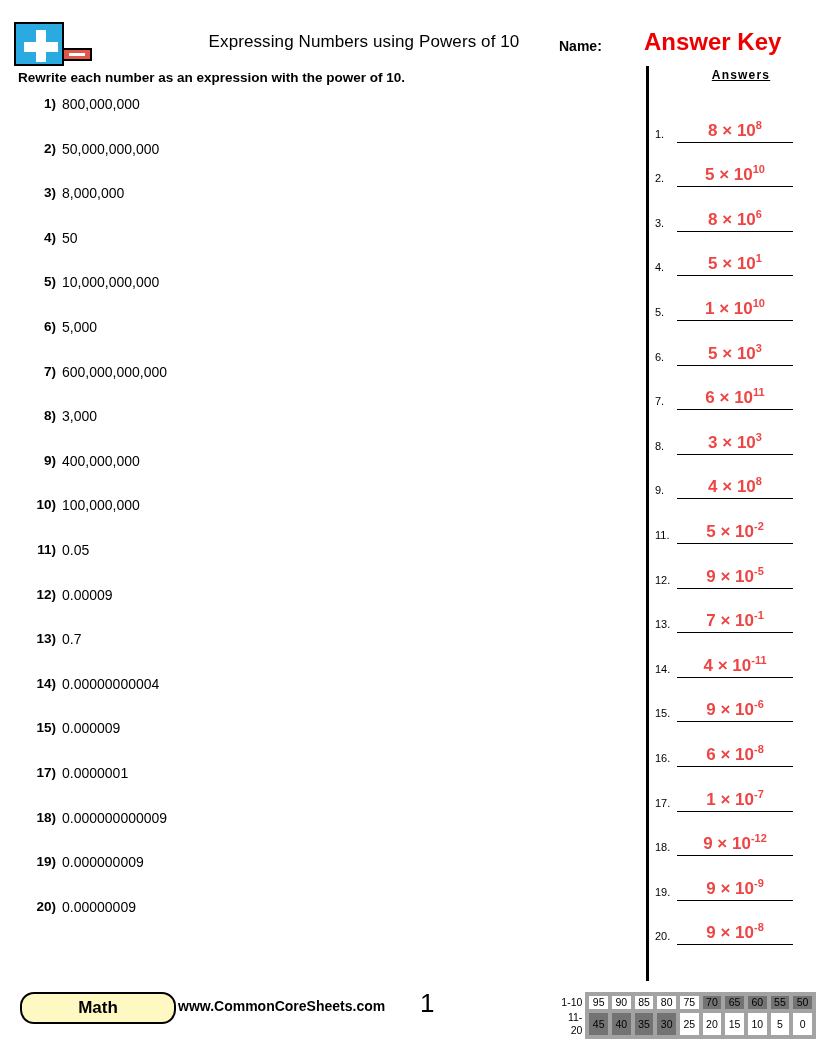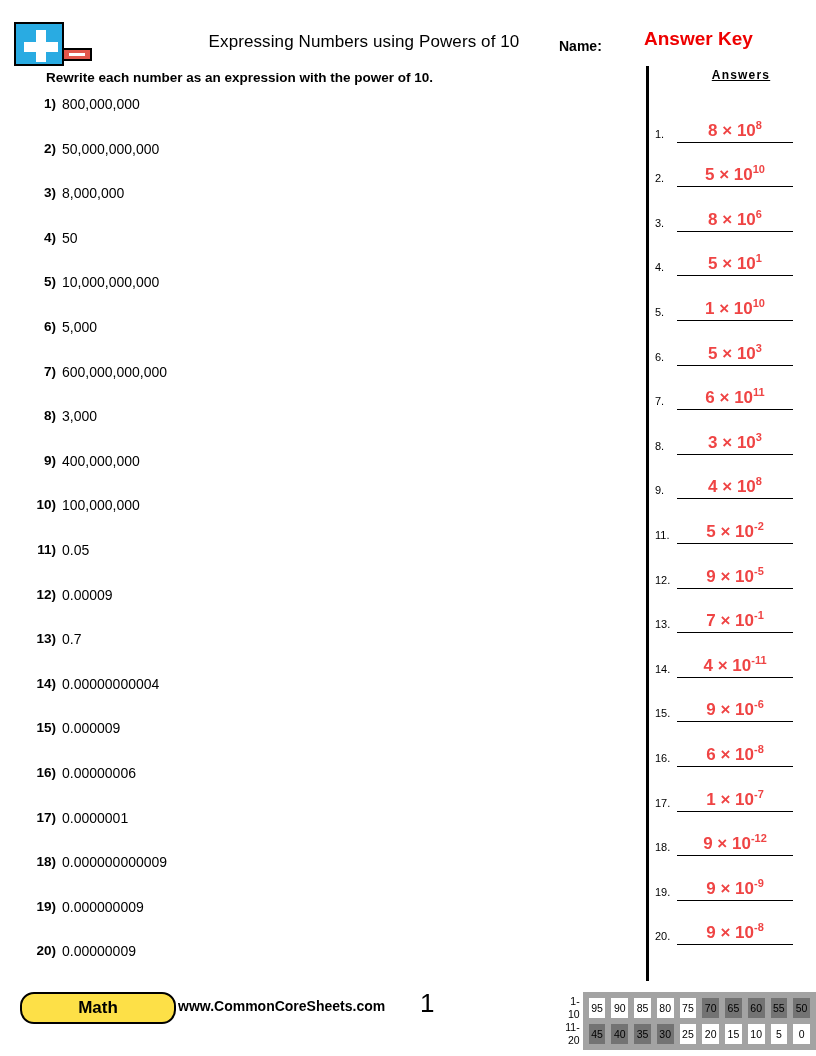--- a/index.html
+++ b/index.html
@@ -51,33 +51,32 @@
     position: absolute;
     left: 545px;
     top: 16px;
     font-size: 14px;
     font-weight: bold;
   }
   .answer-key {
     position: absolute;
     left: 630px;
     top: 6px;
-    font-size: 19px;
+    font-size: 24px;
     font-weight: bold;
     color: #ee0000;
     font-family: "Liberation Sans", sans-serif;
   }
 
   .instructions {
     position: absolute;
     left: 18px;
     top: 70px;
     font-size: 13.5px;
     font-weight: bold;
-    margin-left: 28px;
   }
 
   
   .v-divider {
     position: absolute;
     left: 646px;
     top: 66px;
     width: 3px;
     height: 915px;
     background: #000000;
@@ -172,21 +171,21 @@
     height: 60px;
   }
   .math-pill {
     position: absolute;
     left: 20px;
     top: 2px;
     width: 152px;
     height: 28px;
     border: 2px solid #000;
     border-radius: 14px;
-    background: #fde047;
+    background: #fef9c3;
   }
   .math-pill span {
     display: block;
     text-align: center;
     line-height: 28px;
     font-size: 17px;
     font-weight: bold;
   }
   .site {
     position: absolute;
@@ -204,21 +203,21 @@
 
   
   .score-table {
     position: absolute;
     left: 560px;
     top: 2px;
     border-collapse: collapse;
     font-size: 10.5px;
   }
   .score-table td {
-    border: 6px solid #a3a3a3;
+    border: 4px solid #a3a3a3;
     width: 20px;
     height: 13px;
     text-align: center;
     padding: 0 1px;
     font-size: 10.5px;
     line-height: 13px;
   }
   .score-table td.rowlabel {
     border: none;
     width: 26px;
@@ -344,24 +343,20 @@
         <span class="q-num">13)</span>
         <span class="q-text">0.7</span>
       </div>
     <div class="q-row">
         <span class="q-num">14)</span>
         <span class="q-text">0.00000000004</span>
       </div>
     <div class="q-row">
         <span class="q-num">15)</span>
         <span class="q-text">0.000009</span>
-      </div>
-    <div class="q-row">
-        <span class="q-num">16)</span>
-        <span class="q-text">0.00000006</span>
       </div>
     <div class="q-row">
         <span class="q-num">17)</span>
         <span class="q-text">0.0000001</span>
       </div>
     <div class="q-row">
         <span class="q-num">18)</span>
         <span class="q-text">0.000000000009</span>
       </div>
     <div class="q-row">

